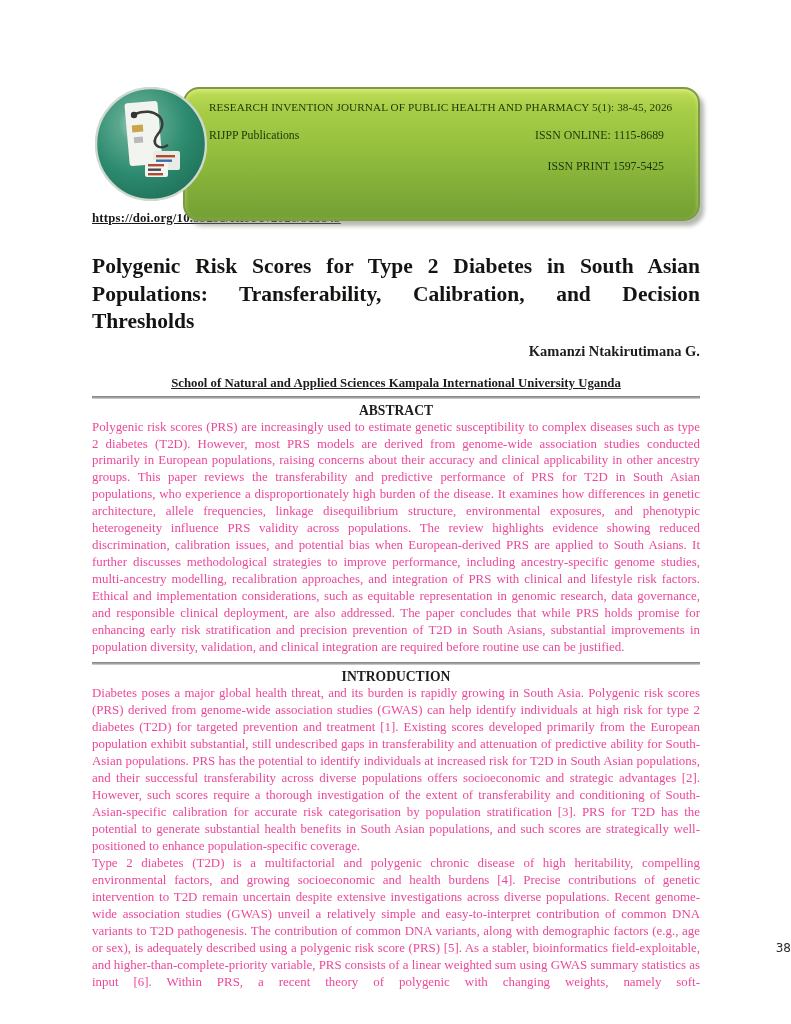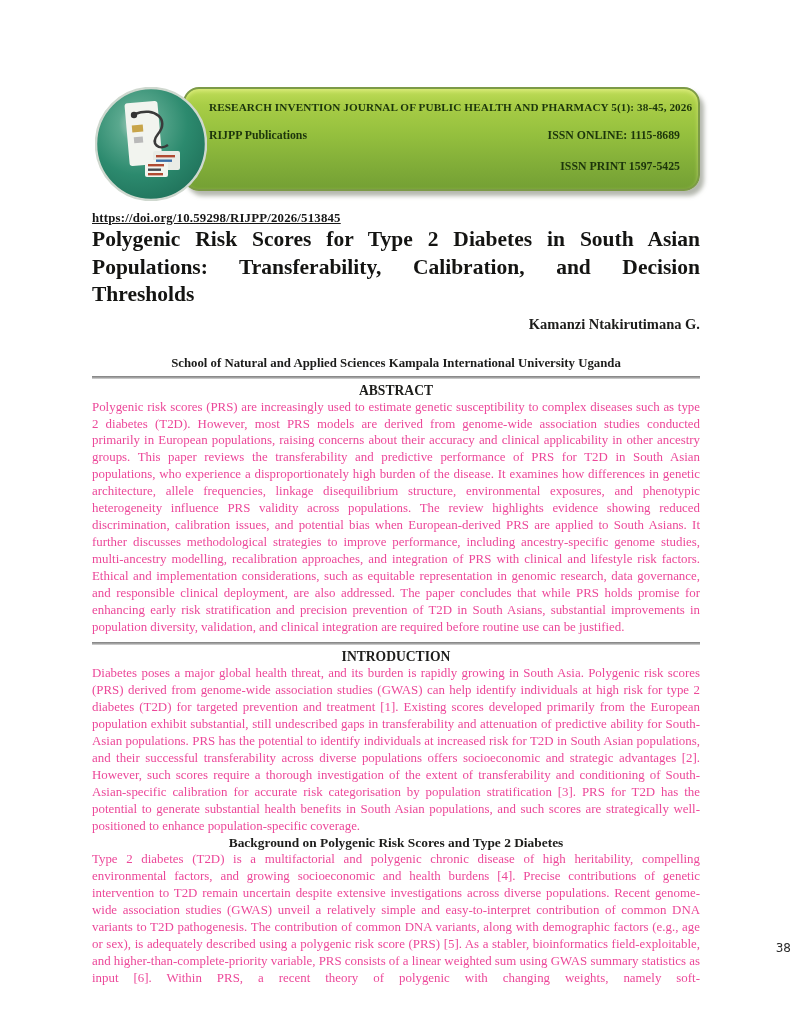--- a/index.html
+++ b/index.html
@@ -13,48 +13,49 @@
   }
   .content { padding: 86px 91px 0 92px; }
 
   
   .header { position: relative; height: 116px; }
   .logo {
     position: absolute; left: 3px; top: 1px;
     width: 112px; height: 114px; z-index: 2;
   }
   .banner {
-    position: absolute; left: 91px; right: 0; top: 1px; height: 104px; z-index: 1;
+    position: absolute; left: 91px; right: 0; top: 1px; height: 134px; z-index: 1;
     background: linear-gradient(180deg, #c0dd58 0%, #a8cd46 16%, #95c03e 45%, #80ac38 78%, #74a034 100%);
     border: 2px solid #7c9a47;
     border-radius: 16px;
     box-shadow: 4px 5px 4px rgba(120,125,110,0.55), inset 0 2px 4px rgba(255,255,170,0.45);
-    padding: 12px 18px 0 24px;
+    padding: 12px 34px 0 24px;
     color: #1c350b;
-    font-weight: bold;
+    font-weight: normal;
   }
   .banner .row1 { font-size: 11.2px; white-space: nowrap; letter-spacing: 0.1px; }
   .banner .row2 { display: flex; justify-content: space-between; margin-top: 15px; font-size: 11.8px; gap: 20px; }
   .banner .row3 { text-align: right; margin-top: 16px; font-size: 11.8px; }
 
   .doi {
     display: inline-block; margin-top: 9px;
     font-size: 12.8px; font-weight: bold;
     color: #171717; 
     letter-spacing: 0.2px;
   }
 
   
   .title {
+    margin-top: 27px;
     font-size: 21.5px; font-weight: bold;
     line-height: 1.28; text-align: justify;
     color: #141412;
   }
   .author { margin-top: 7px; text-align: right; font-weight: bold; font-size: 14.5px; }
-  .affiliation { margin-top: 23px; text-align: center; font-weight: bold; font-size: 12.8px; }
+  .affiliation { margin-top: 16px; text-align: center; font-weight: bold; font-size: 12.8px; text-decoration: underline; }
 
   .rule {
     margin-top: 5px; height: 3px;
     background: linear-gradient(180deg, #7e7e7e 0%, #a5a5a5 55%, #dcdcdc 100%);
   }
 
   
   .section-heading { margin-top: 4px; text-align: center; font-weight: bold; font-size: 13.6px; }
   .sub-heading { text-align: center; font-weight: bold; font-size: 13.4px; }
   p.body {
@@ -126,18 +127,17 @@
 
   
   <div class="section-heading">ABSTRACT</div>
   <p class="body"><span>Polygenic risk scores (PRS) are increasingly used to estimate genetic susceptibility to complex diseases such as type 2 diabetes (T2D). However, most PRS models are derived from genome-wide association studies conducted primarily in European populations, raising concerns about their accuracy and clinical applicability in other ancestry groups. This paper reviews the transferability and predictive performance of PRS for T2D in South Asian populations, who experience a disproportionately high burden of the disease. It examines how differences in genetic architecture, allele frequencies, linkage disequilibrium structure, environmental exposures, and phenotypic heterogeneity influence PRS validity across populations. The review highlights evidence showing reduced discrimination, calibration issues, and potential bias when European-derived PRS are applied to South Asians. It further discusses methodological strategies to improve performance, including ancestry-specific genome studies, multi-ancestry modelling, recalibration approaches, and integration of PRS with clinical and lifestyle risk factors. Ethical and implementation considerations, such as equitable representation in genomic research, data governance, and responsible clinical deployment, are also addressed. The paper concludes that while PRS holds promise for enhancing early risk stratification and precision prevention of T2D in South Asians, substantial improvements in population diversity, validation, and clinical integration are required before routine use can be justified.</span></p>
 
   <div class="rule2"></div>
 
   
   <div class="section-heading">INTRODUCTION</div>
   <p class="body">Diabetes poses a major global health threat, and its burden is rapidly growing in South Asia. Polygenic risk scores (PRS) derived from genome-wide association studies (GWAS) can help identify individuals at high risk for type 2 diabetes (T2D) for targeted prevention and treatment [1]. Existing scores developed primarily from the European population exhibit substantial, still undescribed gaps in transferability and attenuation of predictive ability for South-Asian populations. PRS has the potential to identify individuals at increased risk for T2D in South Asian populations, and their successful transferability across diverse populations offers socioeconomic and strategic advantages [2]. However, such scores require a thorough investigation of the extent of transferability and conditioning of South-Asian-specific calibration for accurate risk categorisation by population stratification [3]. PRS for T2D has the potential to generate substantial health benefits in South Asian populations, and such scores are strategically well-positioned to enhance population-specific coverage.</p>
-  <div class="sub-heading">Background on Polygenic Risk Scores and Type 2 Diabetes</div>
   <p class="body last">Type 2 diabetes (T2D) is a multifactorial and polygenic chronic disease of high heritability, compelling environmental factors, and growing socioeconomic and health burdens [4]. Precise contributions of genetic intervention to T2D remain uncertain despite extensive investigations across diverse populations. Recent genome-wide association studies (GWAS) unveil a relatively simple and easy-to-interpret contribution of common DNA variants to T2D pathogenesis. The contribution of common DNA variants, along with demographic factors (e.g., age or sex), is adequately described using a polygenic risk score (PRS) [5]. As a stabler, bioinformatics field-exploitable, and higher-than-complete-priority variable, PRS consists of a linear weighted sum using GWAS summary statistics as input [6]. Within PRS, a recent theory of polygenic with changing weights, namely soft-</p>
 
 </div>
 
 <div class="page-number">38</div>
 
 </body></html>

